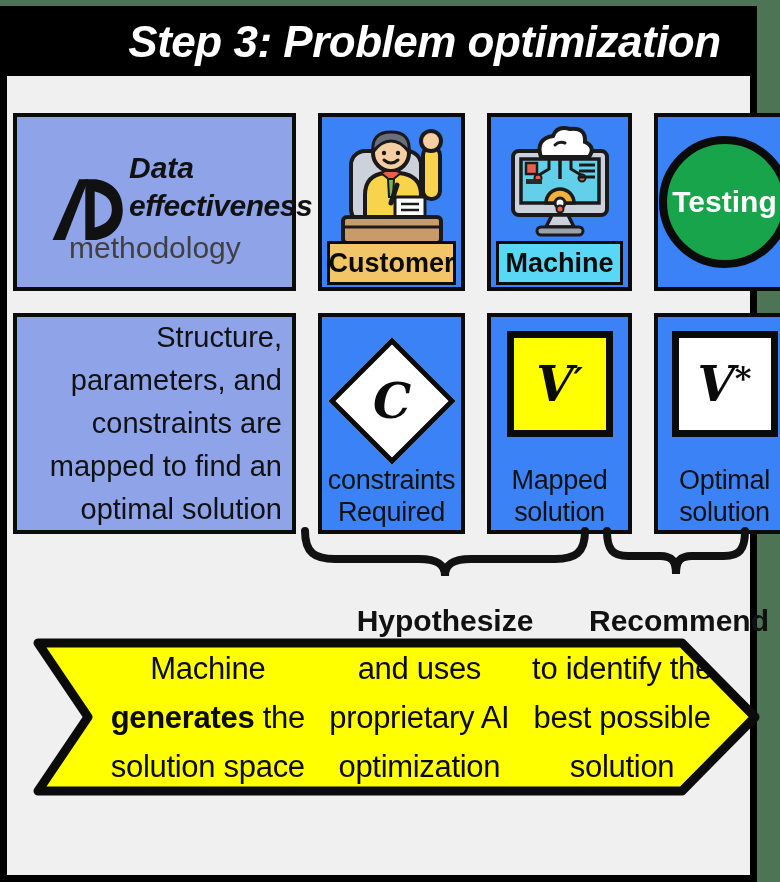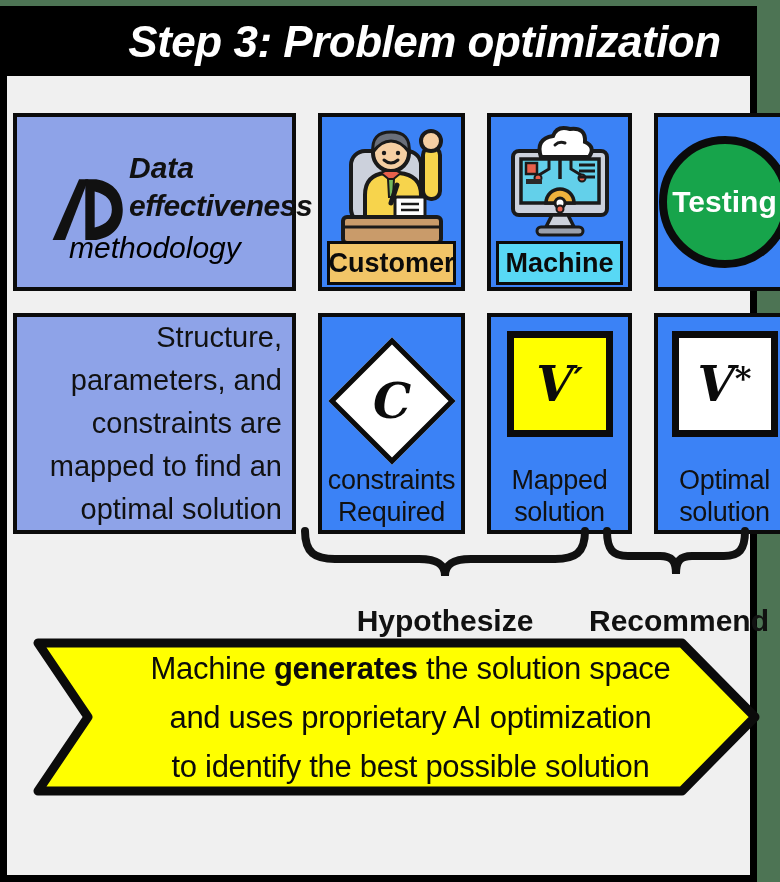--- a/index.html
+++ b/index.html
@@ -33,21 +33,21 @@
     gap:22px;
     background:transparent;
   }
   .cell{border:4px solid #0b0b0b;background:#3b82f6;position:relative;box-sizing:border-box;}
   .cell.blue{background:var(--periwinkle,#8ea3e8);}
   
   .brand-wrap{position:absolute;inset:0;}
   .brand-logo{position:absolute;left:34px;top:52px;width:78px;height:78px;}
   .brand-line1{position:absolute;left:112px;top:34px;font-size:30px;font-weight:bold;font-style:italic;color:#111;}
   .brand-line2{position:absolute;left:112px;top:72px;font-size:30px;font-weight:bold;font-style:italic;color:#111;letter-spacing:-0.5px;}
-  .brand-line3{position:absolute;left:52px;top:114px;font-size:30px;color:#000000;font-style:italic;}
+  .brand-line3{position:absolute;left:52px;top:114px;font-size:30px;color:#404040;}
   
   .actor-icon{position:absolute;left:50%;top:4px;transform:translateX(-50%);}
   .actor-label{
     position:absolute;left:5px;right:5px;bottom:2px;height:38px;
     border:3px solid #0b0b0b;display:flex;align-items:center;justify-content:center;
     font-size:27px;font-weight:bold;color:#0b0b0b;
   }
   .actor-label.customer{background:var(--customer-label,#f2c567);}
   .actor-label.machine{background:var(--machine-label,#58d8f5);}
   .testing-circle{
@@ -90,21 +90,21 @@
   .brace{position:absolute;}
   .phase-label{
     position:absolute;transform:translateX(-50%);white-space:nowrap;
     font-size:30px;font-weight:bold;color:#111;margin-top:25px;
   }
   
   .callout{position:absolute;left:23px;top:561px;width:735px;height:160px;}
   .callout svg{position:absolute;left:0;top:0;}
   .callout-text{
     position:absolute;left:68px;right:42px;top:0;bottom:0;
-    display:flex;flex-direction:column;justify-content:center;align-items:center;
+    display:flex;flex-direction:row;justify-content:center;align-items:center;
     text-align:center;font-size:31px;line-height:49px;color:#0b0b0b;letter-spacing:-0.3px;
   }
   .callout-text b{font-weight:bold;}
 </style>
 </head>
 <body>
 
 <div class="card">
 
   <div class="title-bar">

